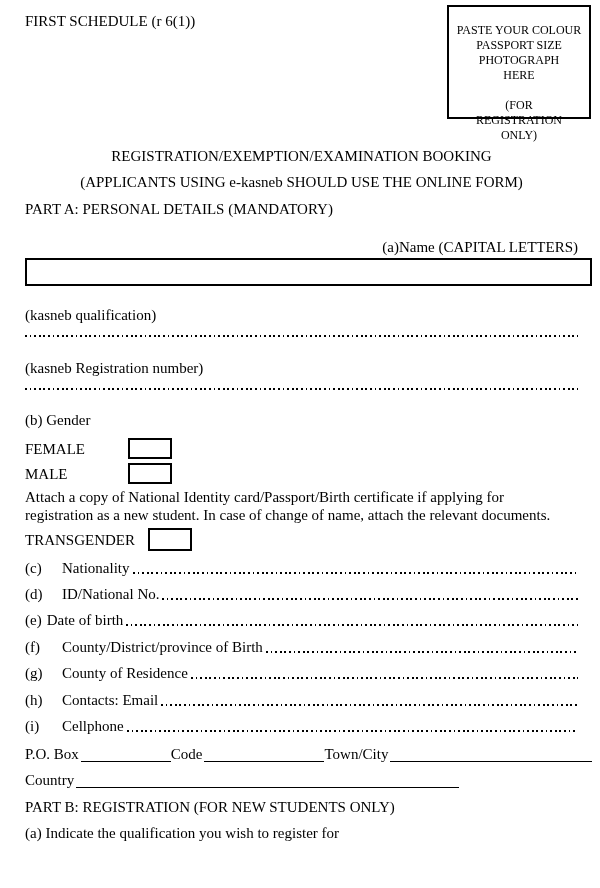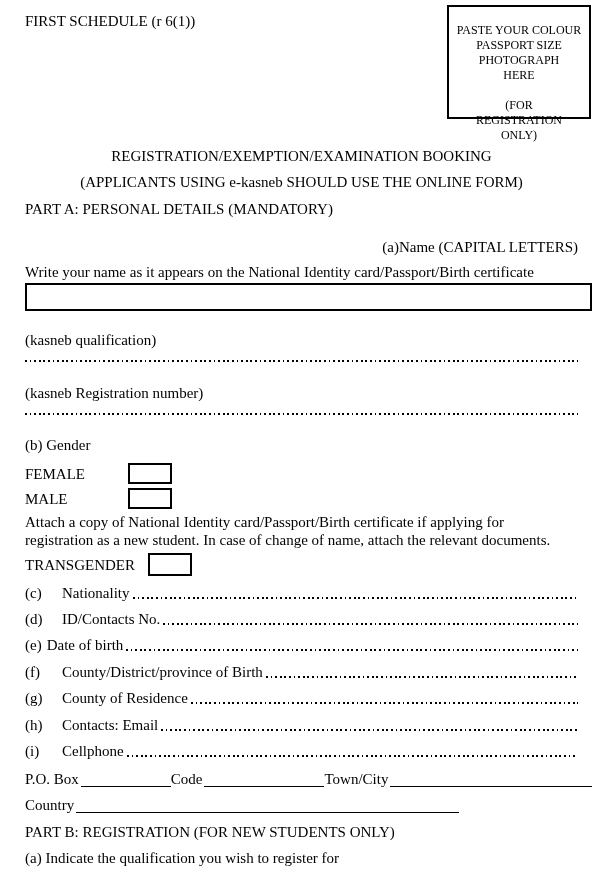--- a/index.html
+++ b/index.html
@@ -81,21 +81,20 @@
 
   <div class="center-line form-title">REGISTRATION/EXEMPTION/EXAMINATION BOOKING</div>
   <div class="center-line form-subtitle">(APPLICANTS USING e-kasneb SHOULD USE THE ONLINE FORM)</div>
 
   <div class="section-head">PART A: PERSONAL DETAILS (MANDATORY)</div>
 
   <div class="row name-row">
     <span class="idx">(a)</span><span>Name (CAPITAL LETTERS)</span>
   </div>
 
-  <div class="row instr">Write your name as it appears on the National Identity card/Passport/Birth certificate</div>
 
   <div class="name-box"></div>
 
   <div class="row qual">(kasneb qualification)</div>
   <div class="dotline"></div>
 
   <div class="row reg">(kasneb Registration number)</div>
   <div class="dotline"></div>
 
   <div class="row gender">(b) Gender</div>
@@ -120,21 +119,21 @@
   </div>
 
   <div class="frow">
     <span class="idx">(c)</span>
       <span class="label">Nationality</span>
       <span class="leader"></span>
   </div>
 
   <div class="frow">
     <span class="idx">(d)</span>
-      <span class="label">ID/Contacts No.</span>
+      <span class="label">ID/National No.</span>
       <span class="leader"></span>
   </div>
 
   <div class="frow tight">
     <span class="idx">(e)</span>
       <span class="label">Date of birth</span>
       <span class="leader"></span>
   </div>
 
 

